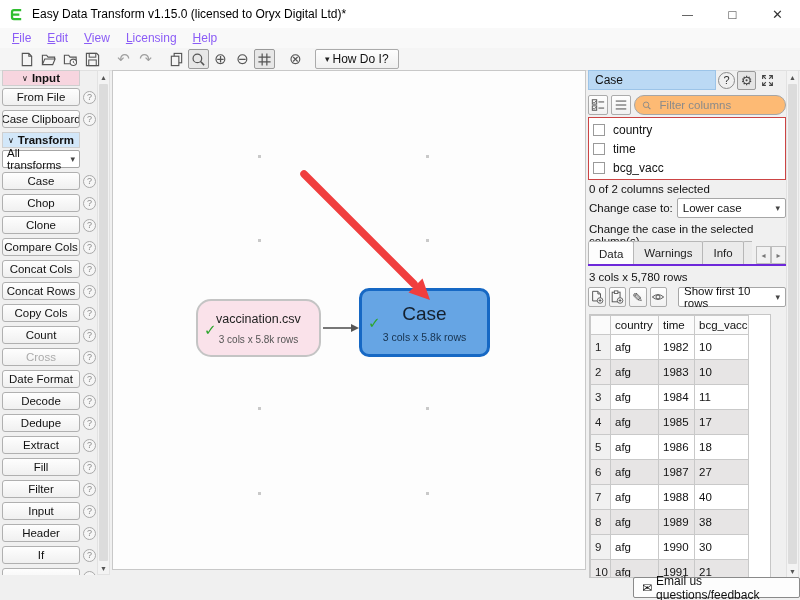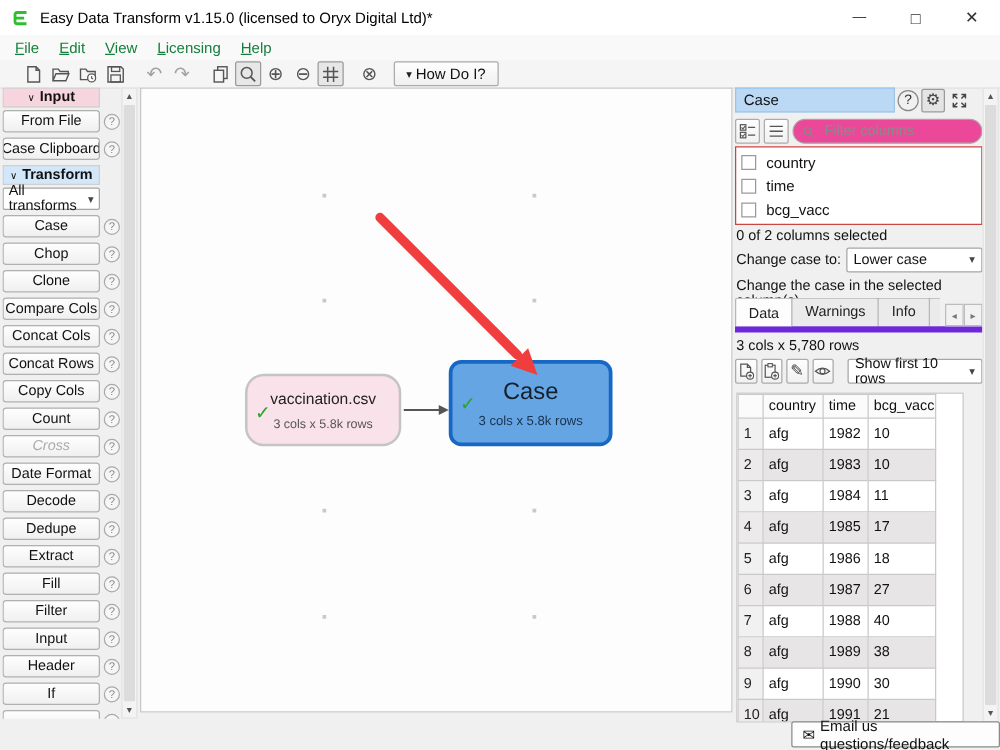--- a/index.html
+++ b/index.html
@@ -8,39 +8,39 @@
 
   
   .titlebar { position:absolute; left:0; top:0; width:800px; height:28px; background:#ffffff; display:flex; align-items:center; }
   .titlebar .logo { margin-left:9px; width:15px; height:15px; flex:0 0 auto; }
   .titlebar .title { margin-left:8px; font-size:12px; color:#000; white-space:nowrap; }
   .win-controls { margin-left:auto; display:flex; height:28px; }
   .win-btn { width:45px; height:28px; display:flex; align-items:center; justify-content:center; font-size:11px; color:#333; cursor:default; }
 
   
   .menubar { position:absolute; left:0; top:28px; width:800px; height:20px; background:#f9f9f9; display:flex; align-items:center; padding-left:4px; }
-  .menu-item { padding:2px 8px; font-size:12px; color:#15803d; }
+  .menu-item { padding:2px 8px; font-size:12px; color:#8b5cf6; }
 
   
   .toolbar { position:absolute; left:0; top:48px; width:800px; height:23px; background:#f5f5f5; border-bottom:1px solid #e0e0e0; display:flex; align-items:center; padding-left:16px; }
   .tool-btn { width:21px; height:20px; display:flex; align-items:center; justify-content:center; border:1px solid transparent; border-radius:2px; margin-right:1px; font-size:14px; color:#555; }
   .tool-btn.pressed { border:1px solid #9a9a9a; background:#e7e7e7; }
   .tool-btn.gray { color:#a0a0a0; }
   .tool-sep { width:9px; }
   .howdoi { margin-left:8px; height:20px; padding:0 9px; display:flex; align-items:center; gap:3px; background:linear-gradient(#fefefe,#f0f0f0); border:1px solid #ababab; border-radius:2px; font-size:12px; }
   .howdoi .dd { font-size:9px; color:#222; }
   svg.icn { display:block; }
 
   
   .sidebar { position:absolute; left:2px; top:70px; width:95px; height:505px; overflow:hidden; }
   .side-header { height:16px; margin:0 0 2px 0; width:78px; display:flex; align-items:center; justify-content:center; gap:4px; font-weight:bold; font-size:11.5px; border:1px solid #cfcfcf; }
   .side-header .chev { font-size:8px; font-weight:normal; }
   .side-row { display:flex; align-items:center; margin-bottom:4px; }
   .side-btn { width:78px; height:18px; font-size:11.5px; display:flex; align-items:center; justify-content:center; background:linear-gradient(#fefefe,#f0f0f0); border:1px solid #b0b0b0; border-radius:3px; white-space:nowrap; overflow:hidden; }
-  .side-btn.disabled { color:#ababab;font-style:italic; }
+  .side-btn.disabled { color:#ababab; }
   .help-circle { width:13px; height:13px; margin-left:3px; border:1px solid #a9a9a9; border-radius:50%; font-size:9px; color:#8a8a8a; display:flex; align-items:center; justify-content:center; background:#f6f6f6; flex:0 0 auto; }
   .side-combo { width:78px; height:18px; margin-bottom:4px; background:#fff; border:1px solid #a6a6a6; border-radius:2px; display:flex; align-items:center; font-size:11.5px; padding-left:4px; }
   .side-combo .dd { margin-left:auto; margin-right:4px; font-size:9px; color:#444; }
 
   
   .vscroll { position:absolute; width:13px; background:#f3f3f3; border:1px solid #e2e2e2; }
   .vscroll .arr { position:absolute; left:0; width:11px; height:12px; font-size:7px; color:#555; display:flex; align-items:center; justify-content:center; }
   .vscroll .arr.up { top:0; }
   .vscroll .arr.dn { bottom:0; }
   .vscroll .thumb { position:absolute; left:1px; width:9px; background:#dcdcdc; border-radius:1px; }
@@ -60,34 +60,34 @@
 
   
   .panel { position:absolute; left:588px; top:70px; width:198px; height:508px; }
   .p-header { position:absolute; left:0; top:0; width:198px; height:20px; display:flex; align-items:center; }
   .p-title { width:128px; height:20px; background:#bbd9f4; border:1px solid #9cc4e8; font-size:12px; display:flex; align-items:center; padding-left:6px; }
   .p-hbtn { width:19px; height:19px; margin-left:2px; display:flex; align-items:center; justify-content:center; border:1px solid transparent; border-radius:2px; color:#444; font-size:13px; }
   .p-hbtn.round { border:1px solid #8a8a8a; border-radius:50%; width:17px; height:17px; font-size:11px; color:#333; }
   .p-hbtn.pressed { border:1px solid #9a9a9a; background:#e4e4e4; }
   .p-filterrow { position:absolute; left:0; top:24px; width:198px; height:22px; display:flex; align-items:center; }
   .p-iconbtn { width:20px; height:20px; margin-right:3px; display:flex; align-items:center; justify-content:center; background:linear-gradient(#fefefe,#f1f1f1); border:1px solid #ababab; border-radius:2px; }
-  .p-search { flex:1; height:20px; background:#ec4899; border:1px solid #a6a6a6; border-radius:10px; display:flex; align-items:center; padding:0 7px; gap:8px; }
+  .p-search { flex:1; height:20px; background:#fdba74; border:1px solid #a6a6a6; border-radius:10px; display:flex; align-items:center; padding:0 7px; gap:8px; }
   .p-search input { border:none; outline:none; width:100%; font-size:11.5px; font-family:inherit; background:transparent; color:#333; }
   .p-search input::placeholder { color:#8a8a8a; }
   .p-collist { position:absolute; left:0; top:47px; width:198px; height:63px; background:#fff; border:1px solid #cc4444; padding:2px 0 0 4px; }
   .p-colrow { display:flex; align-items:center; height:19px; gap:8px; }
   .p-colrow .cb { width:12px; height:12px; border:1px solid #9a9a9a; background:#fff; flex:0 0 auto; }
   .p-colrow .cl { font-size:12px; }
   .p-status { position:absolute; left:1px; top:113px; font-size:11.5px; }
   .p-changerow { position:absolute; left:1px; top:127px; width:197px; height:21px; display:flex; align-items:center;justify-content:center; }
   .p-changerow .lbl { font-size:11.5px; }
   .p-select { margin-left:4px; flex:1; height:20px; background:#fff; border:1px solid #a6a6a6; border-radius:2px; display:flex; align-items:center; padding-left:5px; font-size:11.5px; }
   .p-select .dd { margin-left:auto; margin-right:5px; font-size:9px; color:#444; }
   .p-desc { position:absolute; left:1px; top:153px; font-size:11.5px; }
-  .p-tabs { position:absolute; left:0; top:172px; width:198px; height:24px; display:flex; align-items:flex-end; border-bottom:5px solid #6d28d9; }
+  .p-tabs { position:absolute; left:0; top:172px; width:198px; height:24px; display:flex; align-items:flex-end; border-bottom:2px solid #6d28d9; }
   .tabstrip { display:flex; overflow:hidden; width:164px; }
   .tab { height:23px; padding:0 10px; display:flex; align-items:center; font-size:11.5px; background:#ebebeb; border:1px solid #b7b7b7; border-bottom:none; border-radius:2px 2px 0 0; margin-right:-1px; white-space:nowrap; color:#222; }
   .tab.active { background:#fdfdfd; height:24px; margin-bottom:-1px; }
   .tab-arr { width:15px; height:18px; display:flex; align-items:center; justify-content:center; border:1px solid #bdbdbd; background:#f2f2f2; font-size:8px; color:#777; }
   .p-size { position:absolute; left:1px; top:201px; font-size:11.5px; }
   .p-actionrow { position:absolute; left:0; top:216px; width:198px; height:22px; display:flex; align-items:center; }
   .p-actionrow .p-select { flex:0 0 auto; width:108px; margin-left:8px; }
   .p-tablewrap { position:absolute; left:1px; top:244px; width:182px; height:264px; overflow:hidden; background:#fff; border:1px solid #c6c6c6; }
   table.grid { border-collapse:collapse; table-layout:fixed; width:158px; font-size:11.5px; }
   table.grid th, table.grid td { border:1px solid #c9c9c9; padding:0 4px; text-align:left; font-weight:normal; overflow:hidden; white-space:nowrap; }

